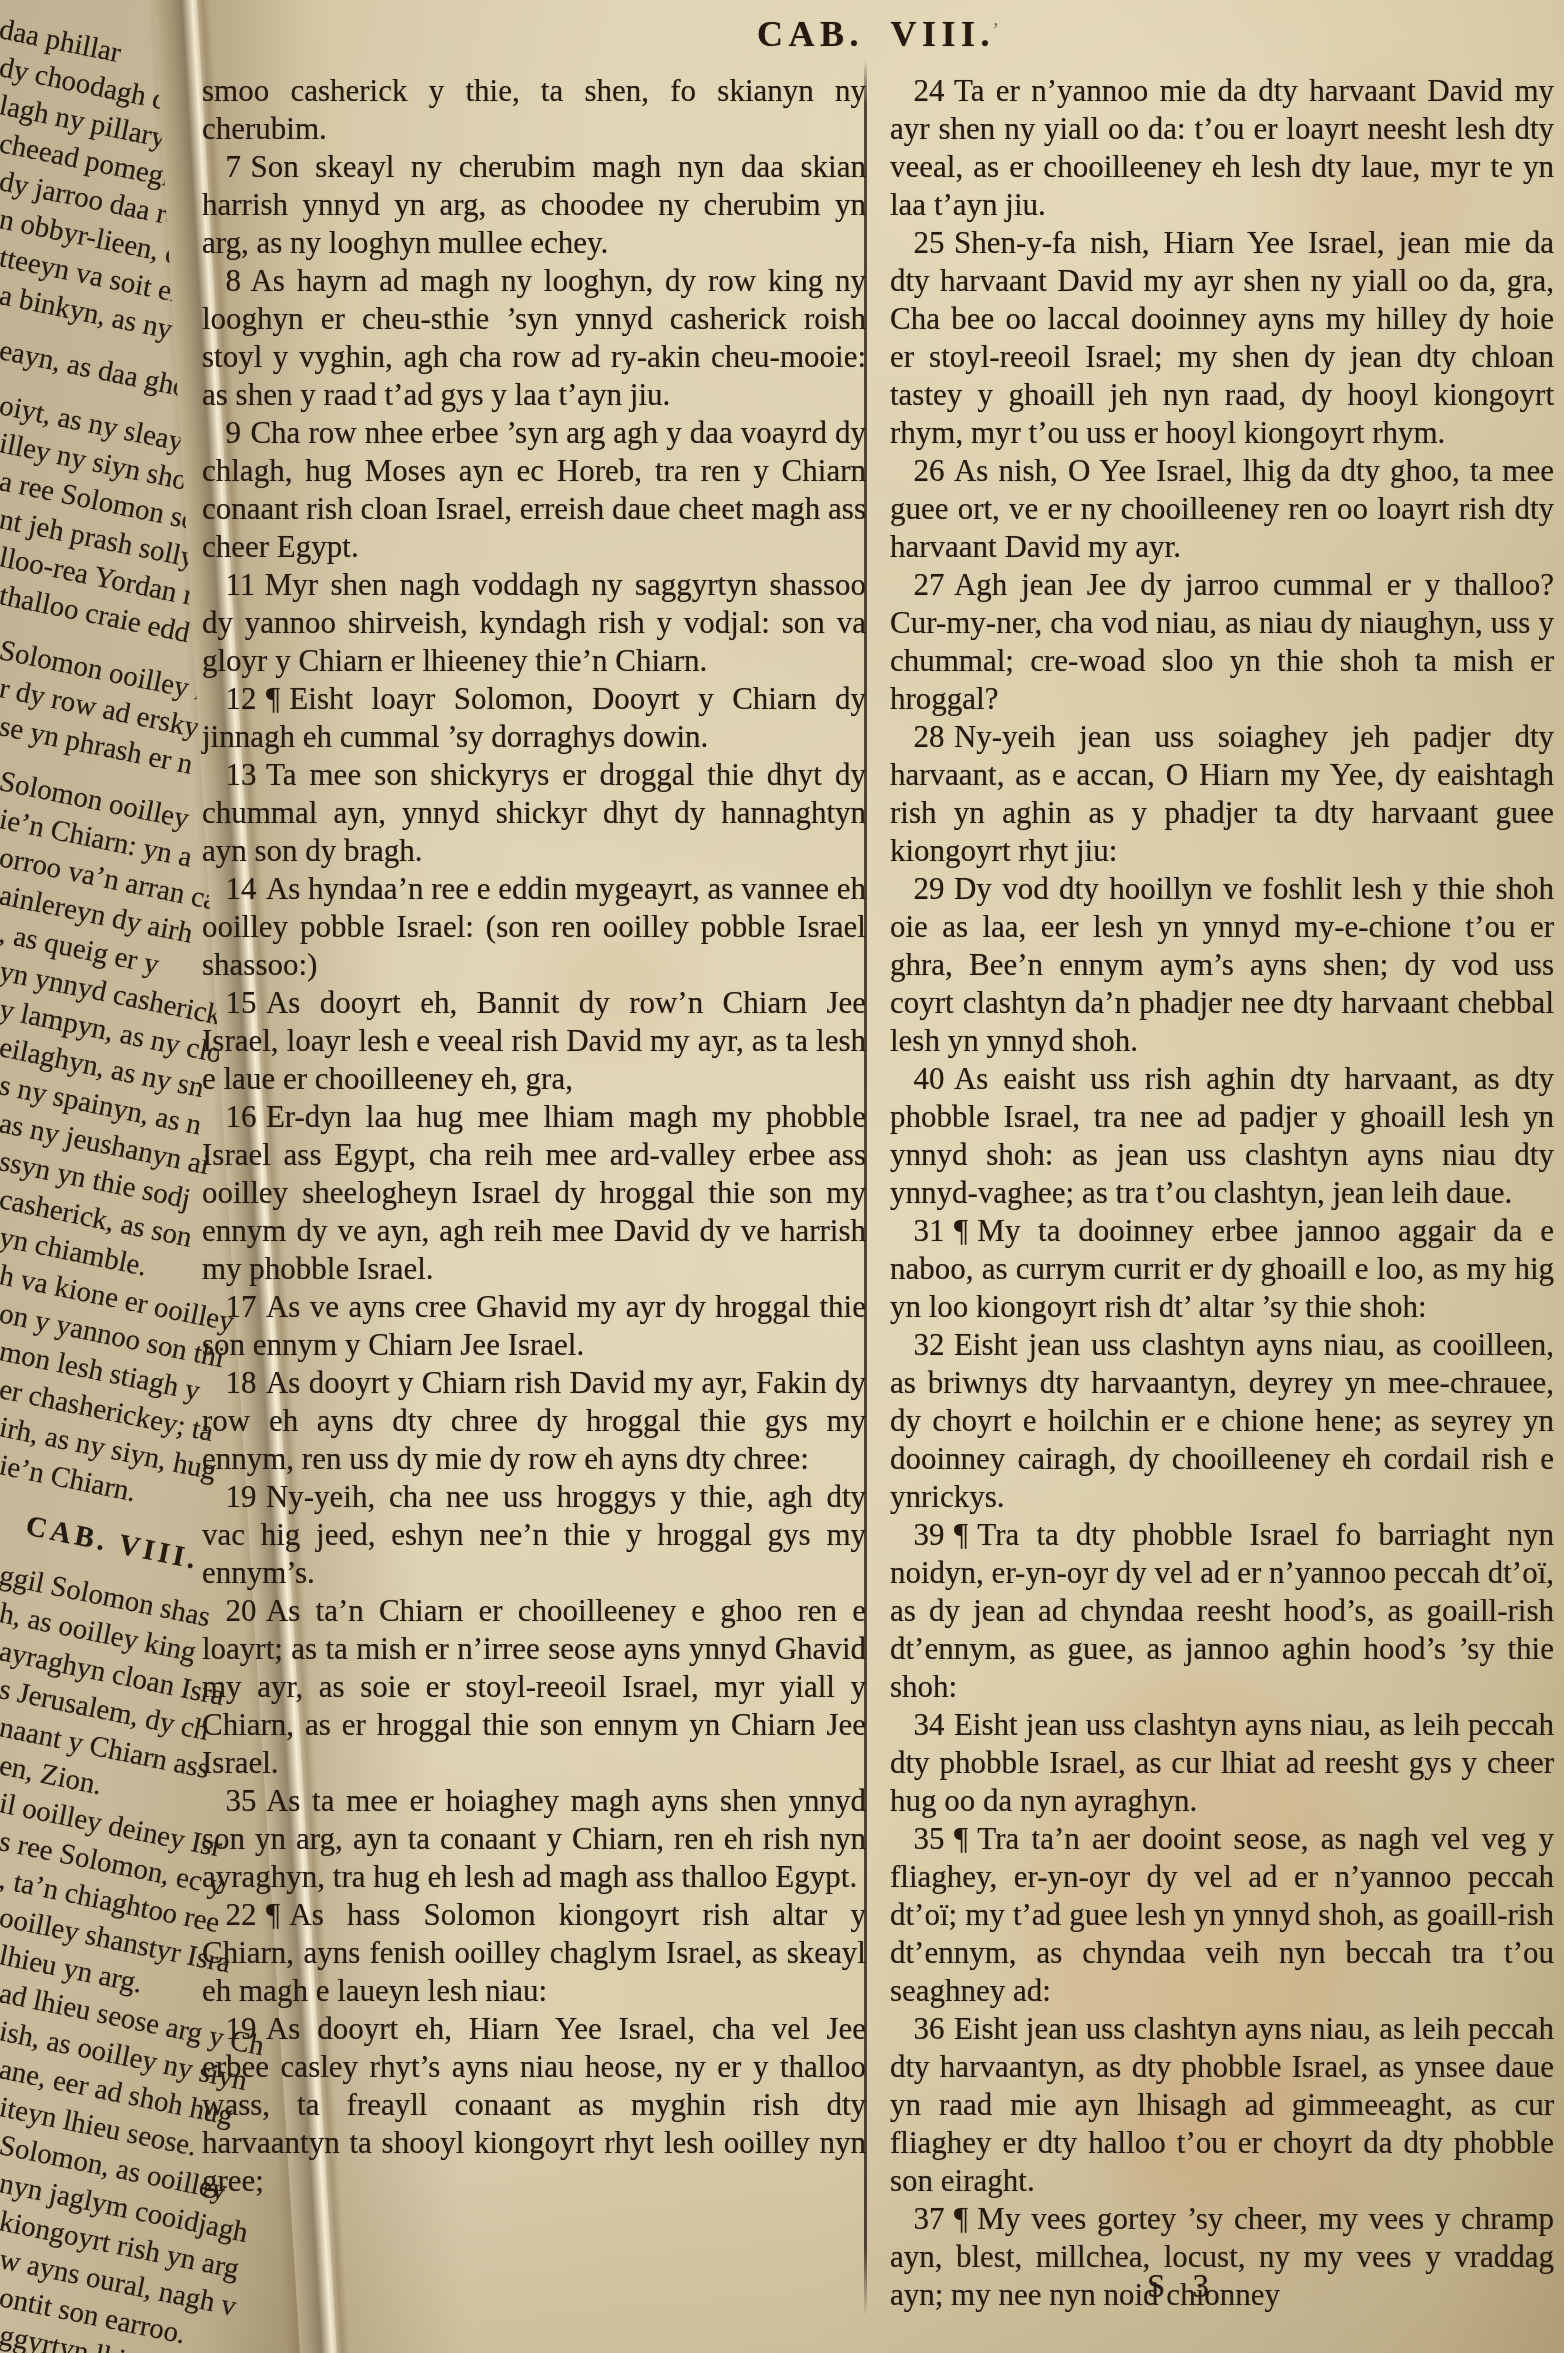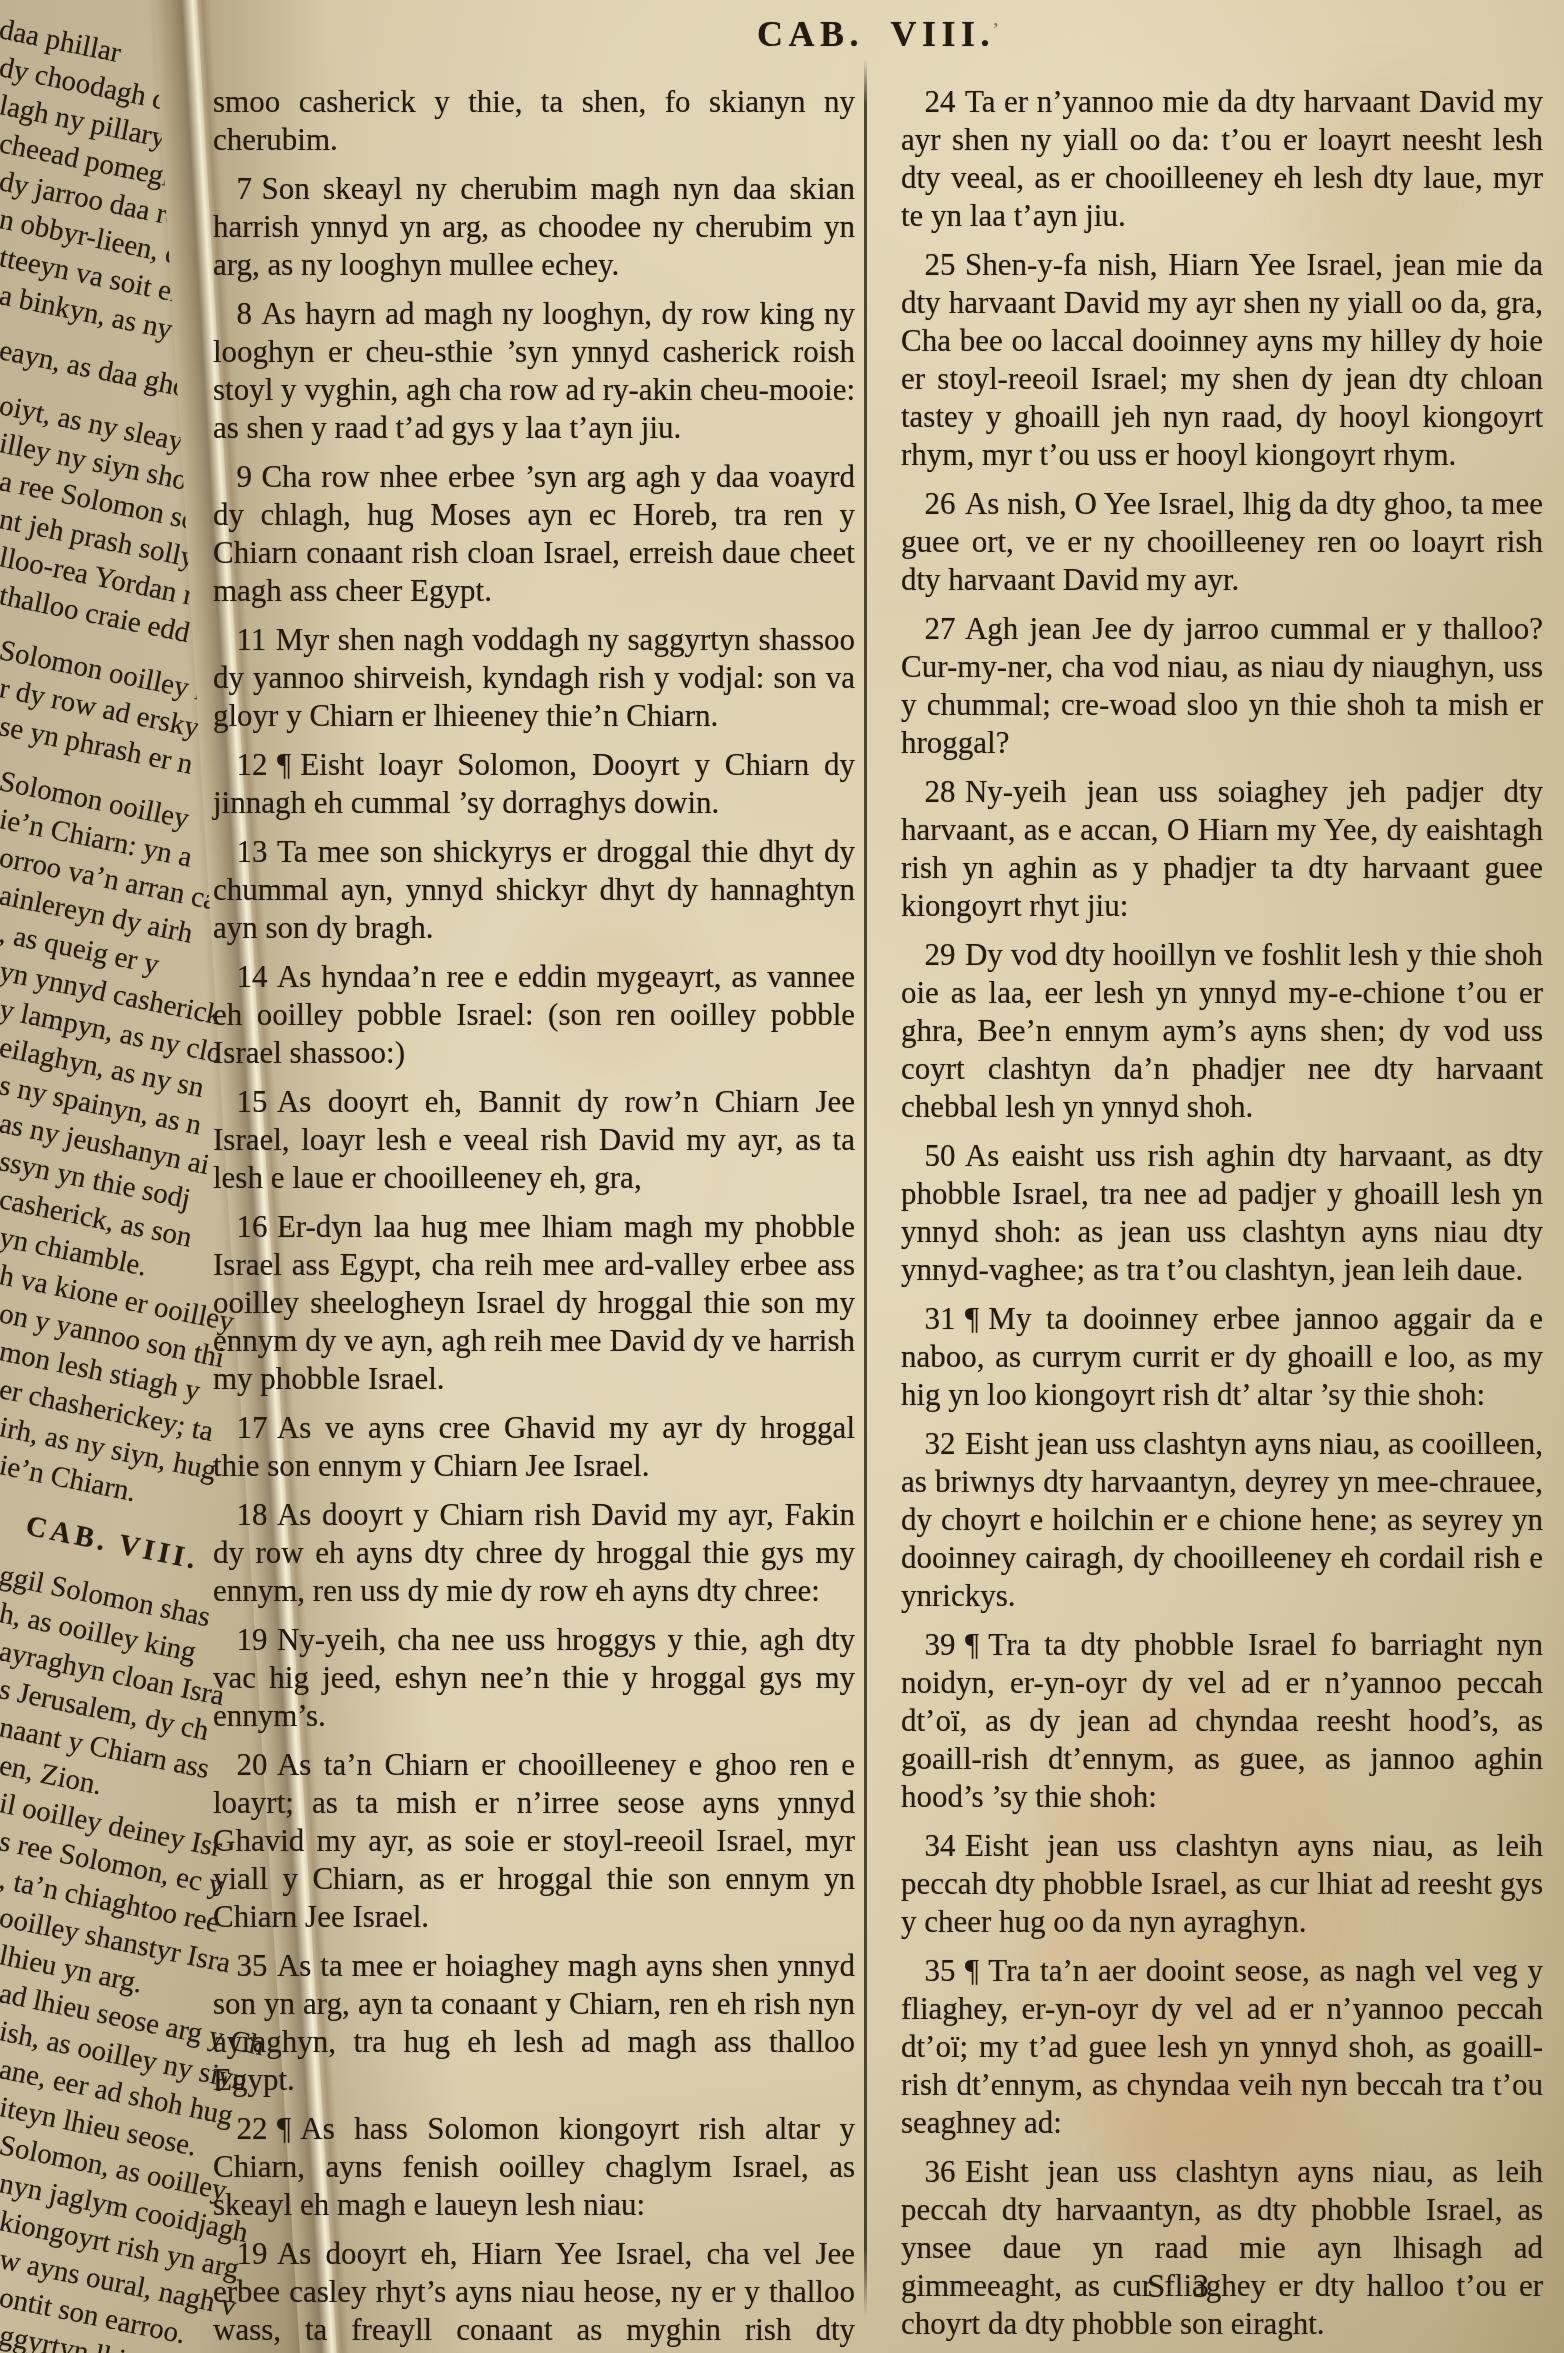--- a/index.html
+++ b/index.html
@@ -64,21 +64,21 @@
     position:absolute;left:864px;top:59px;width:3.1px;height:2257px;z-index:2;
     background:linear-gradient(to bottom,rgba(38,28,16,0),rgba(38,28,16,.78) 2%,rgba(38,28,16,.78) 97%,rgba(38,28,16,0));
   }
   .col{
     position:absolute;top:72px;width:664px;z-index:3;
     font-size:31px;line-height:38px;text-align:justify;color:#241a10;
     text-shadow:0 0 0.9px rgba(36,26,16,.55);
   }
   .col-left{left:202px;}
   .col-right{left:890px;}
-  .verse{margin:11px;text-indent:23.5px;}
+  .verse{margin:0;text-indent:23.5px;}
   .verse.no-indent{text-indent:0;}
   .vnum{padding-right:9.4px;}
   .pilcrow{padding-right:9.4px;}
   .signature{
     position:absolute;left:1147px;top:2268px;z-index:3;
     font-size:33px;color:#241a10;letter-spacing:9.4px;
     text-shadow:0 0 0.9px rgba(36,26,16,.55);
     text-align:center;
   }
 </style>
@@ -188,21 +188,21 @@
       <p class="verse"><span class="vnum">19</span><span>As dooyrt eh, Hiarn Yee Israel, cha vel Jee erbee casley rhyt’s ayns niau heose, ny er y thalloo wass, ta freayll conaant as myghin rish dty harvaantyn ta shooyl kiongoyrt rhyt lesh ooilley nyn gree;</span></p>
     </div>
 
   <div class="col col-right">
       <p class="verse"><span class="vnum">24</span><span>Ta er n’yannoo mie da dty harvaant David my ayr shen ny yiall oo da: t’ou er loayrt neesht lesh dty veeal, as er chooilleeney eh lesh dty laue, myr te yn laa t’ayn jiu.</span></p>
       <p class="verse"><span class="vnum">25</span><span>Shen-y-fa nish, Hiarn Yee Israel, jean mie da dty harvaant David my ayr shen ny yiall oo da, gra, Cha bee oo laccal dooinney ayns my hilley dy hoie er stoyl-reeoil Israel; my shen dy jean dty chloan tastey y ghoaill jeh nyn raad, dy hooyl kiongoyrt rhym, myr t’ou uss er hooyl kiongoyrt rhym.</span></p>
       <p class="verse"><span class="vnum">26</span><span>As nish, O Yee Israel, lhig da dty ghoo, ta mee guee ort, ve er ny chooilleeney ren oo loayrt rish dty harvaant David my ayr.</span></p>
       <p class="verse"><span class="vnum">27</span><span>Agh jean Jee dy jarroo cummal er y thalloo? Cur-my-ner, cha vod niau, as niau dy niaughyn, uss y chummal; cre-woad sloo yn thie shoh ta mish er hroggal?</span></p>
       <p class="verse"><span class="vnum">28</span><span>Ny-yeih jean uss soiaghey jeh padjer dty harvaant, as e accan, O Hiarn my Yee, dy eaishtagh rish yn aghin as y phadjer ta dty harvaant guee kiongoyrt rhyt jiu:</span></p>
       <p class="verse"><span class="vnum">29</span><span>Dy vod dty hooillyn ve foshlit lesh y thie shoh oie as laa, eer lesh yn ynnyd my-e-chione t’ou er ghra, Bee’n ennym aym’s ayns shen; dy vod uss coyrt clashtyn da’n phadjer nee dty harvaant chebbal lesh yn ynnyd shoh.</span></p>
-      <p class="verse"><span class="vnum">50</span><span>As eaisht uss rish aghin dty harvaant, as dty phobble Israel, tra nee ad padjer y ghoaill lesh yn ynnyd shoh: as jean uss clashtyn ayns niau dty ynnyd-vaghee; as tra t’ou clashtyn, jean leih daue.</span></p>
+      <p class="verse"><span class="vnum">40</span><span>As eaisht uss rish aghin dty harvaant, as dty phobble Israel, tra nee ad padjer y ghoaill lesh yn ynnyd shoh: as jean uss clashtyn ayns niau dty ynnyd-vaghee; as tra t’ou clashtyn, jean leih daue.</span></p>
       <p class="verse"><span class="vnum">31</span><span class="pilcrow">¶</span><span>My ta dooinney erbee jannoo aggair da e naboo, as currym currit er dy ghoaill e loo, as my hig yn loo kiongoyrt rish dt’ altar ’sy thie shoh:</span></p>
       <p class="verse"><span class="vnum">32</span><span>Eisht jean uss clashtyn ayns niau, as cooilleen, as briwnys dty harvaantyn, deyrey yn mee-chrauee, dy choyrt e hoilchin er e chione hene; as seyrey yn dooinney cairagh, dy chooilleeney eh cordail rish e ynrickys.</span></p>
       <p class="verse"><span class="vnum">39</span><span class="pilcrow">¶</span><span>Tra ta dty phobble Israel fo barriaght nyn noidyn, er-yn-oyr dy vel ad er n’yannoo peccah dt’oï, as dy jean ad chyndaa reesht hood’s, as goaill-rish dt’ennym, as guee, as jannoo aghin hood’s ’sy thie shoh:</span></p>
       <p class="verse"><span class="vnum">34</span><span>Eisht jean uss clashtyn ayns niau, as leih peccah dty phobble Israel, as cur lhiat ad reesht gys y cheer hug oo da nyn ayraghyn.</span></p>
       <p class="verse"><span class="vnum">35</span><span class="pilcrow">¶</span><span>Tra ta’n aer dooint seose, as nagh vel veg y fliaghey, er-yn-oyr dy vel ad er n’yannoo peccah dt’oï; my t’ad guee lesh yn ynnyd shoh, as goaill-rish dt’ennym, as chyndaa veih nyn beccah tra t’ou seaghney ad:</span></p>
       <p class="verse"><span class="vnum">36</span><span>Eisht jean uss clashtyn ayns niau, as leih peccah dty harvaantyn, as dty phobble Israel, as ynsee daue yn raad mie ayn lhisagh ad gimmeeaght, as cur fliaghey er dty halloo t’ou er choyrt da dty phobble son eiraght.</span></p>
       <p class="verse"><span class="vnum">37</span><span class="pilcrow">¶</span><span>My vees gortey ’sy cheer, my vees y chramp ayn, blest, millchea, locust, ny my vees y vraddag ayn; my nee nyn noid chionney</span></p>
     </div>
 
   <div class="signature">S 3</div>

